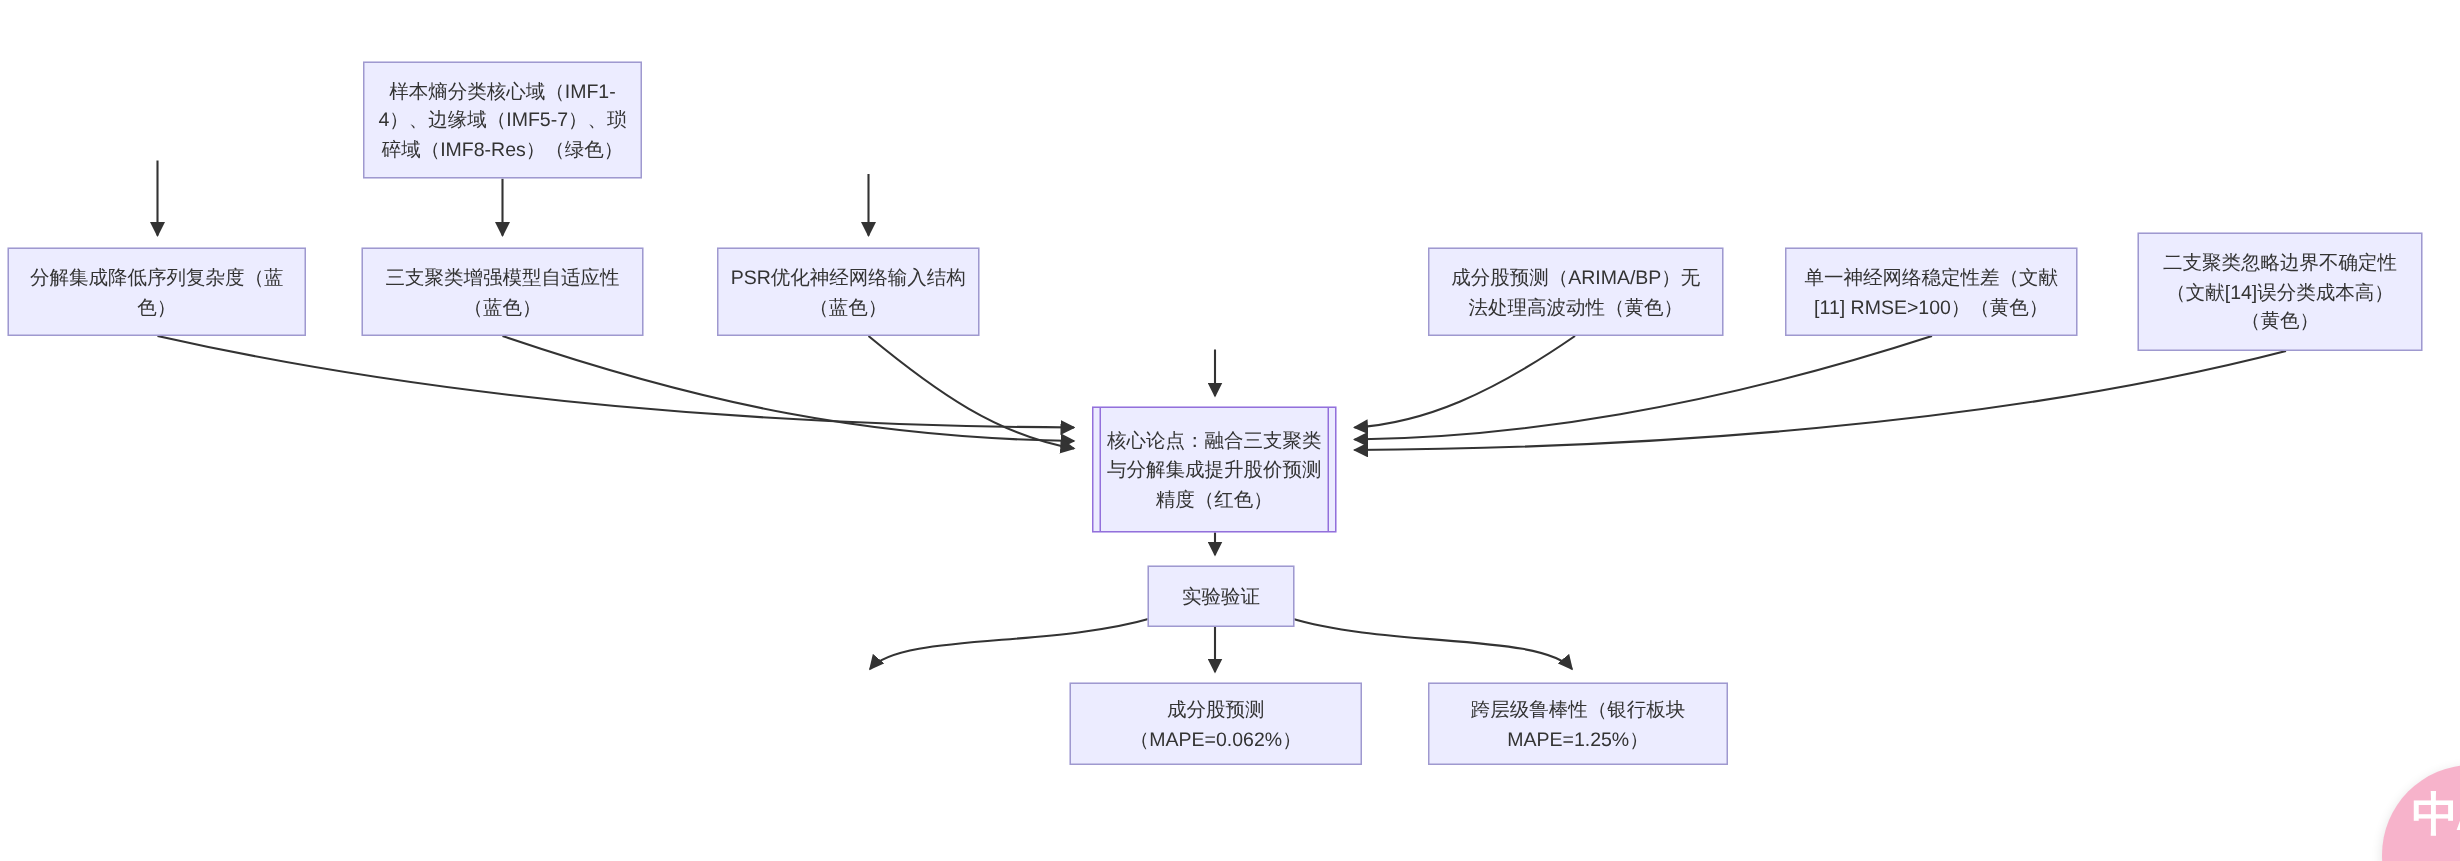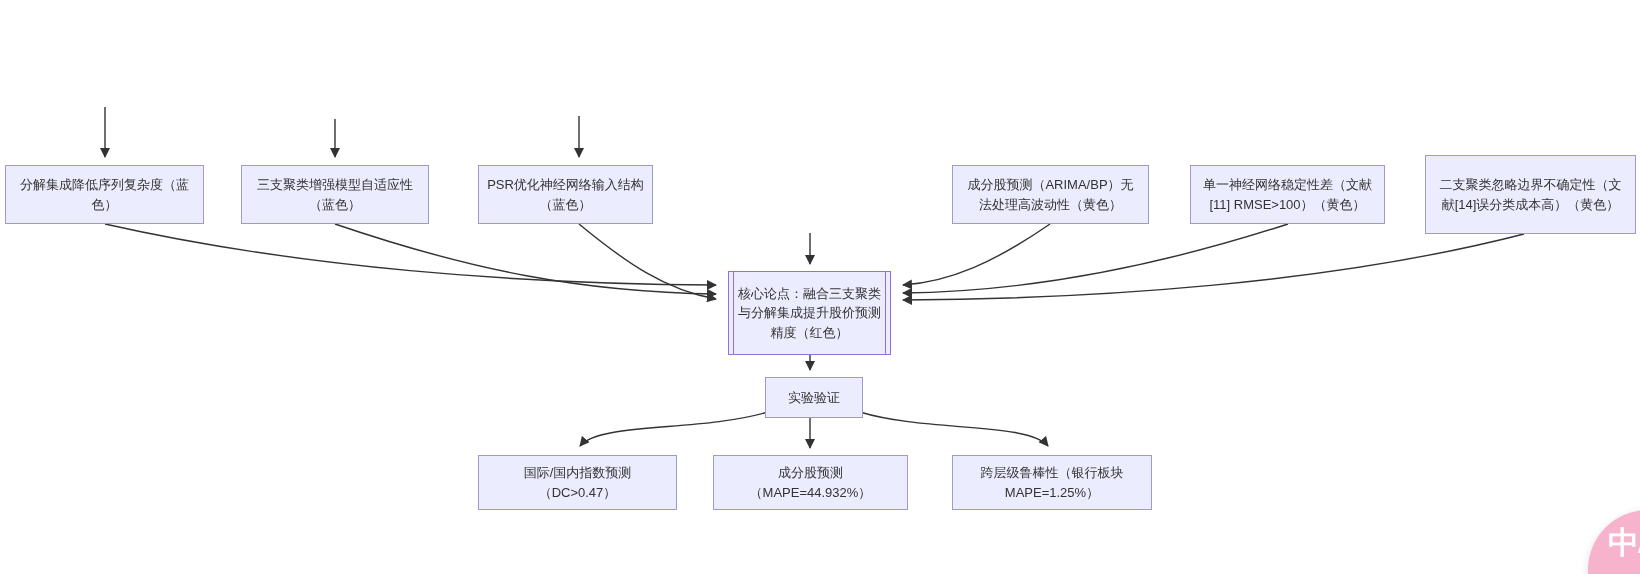--- a/index.html
+++ b/index.html
@@ -86,53 +86,53 @@
     <path class="edge" d="M810 233 L810 264" marker-end="url(#arrow)"></path>
     <path class="edge" d="M1050 224 C995 262 950 282 903 285" marker-end="url(#arrow)"></path>
     <path class="edge" d="M1288 224 C1140 272 1010 292 903 293" marker-end="url(#arrow)"></path>
     <path class="edge" d="M1524 234 C1330 284 1090 299 903 300" marker-end="url(#arrow)"></path>
     <path class="edge" d="M810 339 L810 370" marker-end="url(#arrow)"></path>
     <path class="edge" d="M768 412 C700 432 600 422 580 446" marker-end="url(#arrow)"></path>
     <path class="edge" d="M810 418 L810 448" marker-end="url(#arrow)"></path>
     <path class="edge" d="M860 412 C925 432 1028 422 1048 446" marker-end="url(#arrow)"></path>
   </svg>
 
+  <div class="node" style="left:242px;top:41px;width:186px;height:78px">
+    <span>样本熵分类核心域（IMF1-4）、边缘域（IMF5-7）、琐碎域（IMF8-Res）（绿色）</span>
+  </div>
 
   <div class="node" style="left:5px;top:165px;width:199px;height:59px">
     <span>分解集成降低序列复杂度（蓝色）</span>
   </div>
   <div class="node" style="left:241px;top:165px;width:188px;height:59px">
     <span>三支聚类增强模型自适应性（蓝色）</span>
   </div>
   <div class="node" style="left:478px;top:165px;width:175px;height:59px">
     <span>PSR优化神经网络输入结构（蓝色）</span>
   </div>
   <div class="node" style="left:952px;top:165px;width:197px;height:59px">
     <span>成分股预测（ARIMA/BP）无法处理高波动性（黄色）</span>
   </div>
   <div class="node" style="left:1190px;top:165px;width:195px;height:59px">
     <span>单一神经网络稳定性差（文献[11] RMSE&gt;100）（黄色）</span>
   </div>
-  <div class="node" style="left:1425px;top:155px;width:211px;height:79px">
+  <div class="node" style="left:1425px;top:155px;width:190px;height:79px">
     <span>二支聚类忽略边界不确定性（文献[14]误分类成本高）（黄色）</span>
   </div>
 
   <div class="node core" style="left:728px;top:271px;width:163px;height:84px">
     <span>核心论点：融合三支聚类与分解集成提升股价预测精度（红色）</span>
   </div>
 
   <div class="node" style="left:765px;top:377px;width:98px;height:41px">
     <span>实验验证</span>
   </div>
 
-  <div class="node" style="left:478px;top:455px;width:199px;height:55px">
-    <span>国际/国内指数预测（DC&gt;0.47）</span>
-  </div>
   <div class="node" style="left:713px;top:455px;width:195px;height:55px">
-    <span>成分股预测（MAPE=44.932%）</span>
+    <span>成分股预测（MAPE=0.062%）</span>
   </div>
   <div class="node" style="left:952px;top:455px;width:200px;height:55px">
     <span>跨层级鲁棒性（银行板块MAPE=1.25%）</span>
   </div>
 
   <button class="translate-btn">
     <span class="glyph">中A</span>
   </button>
 
 </div>

